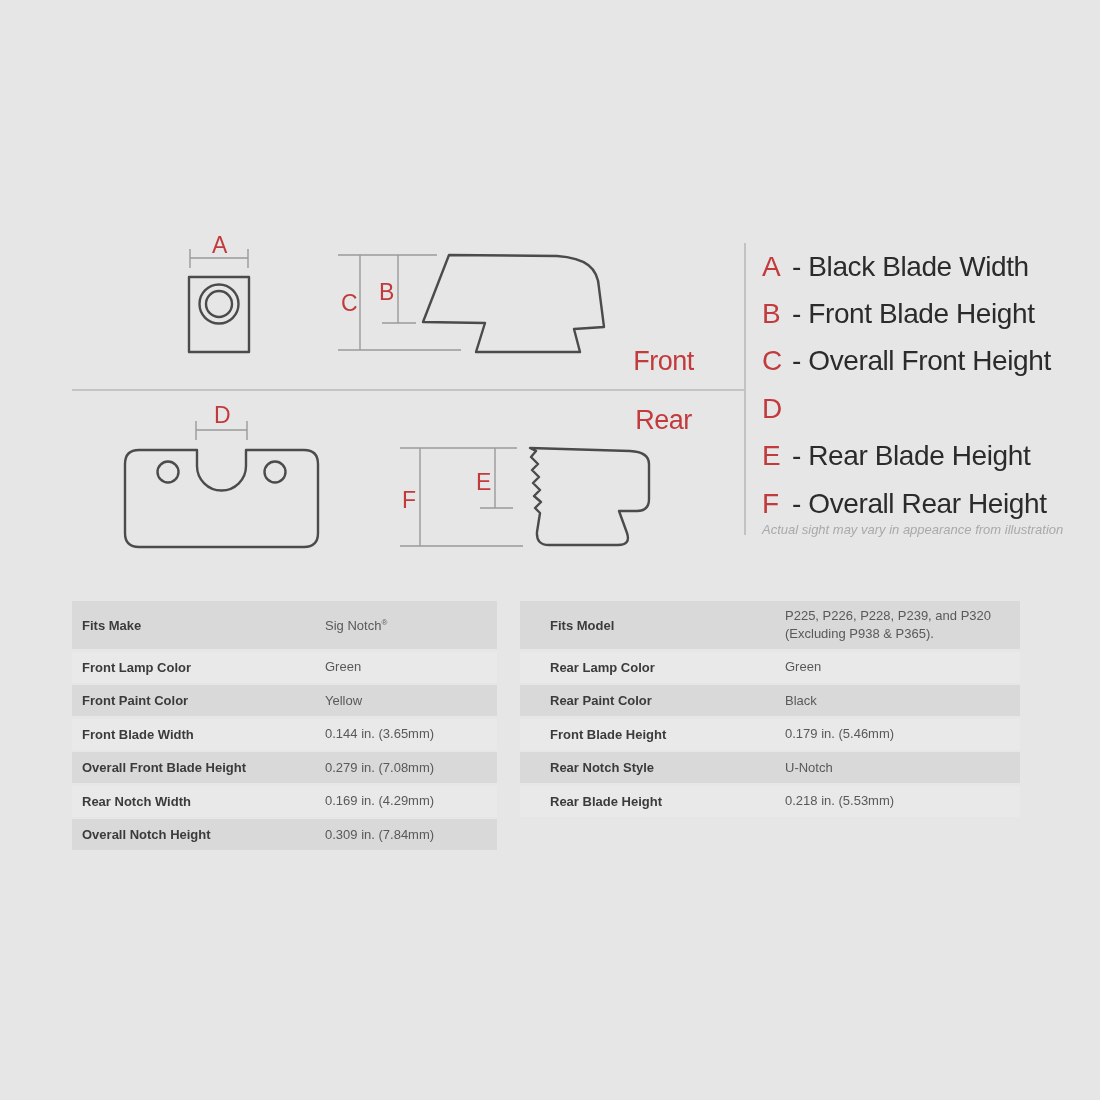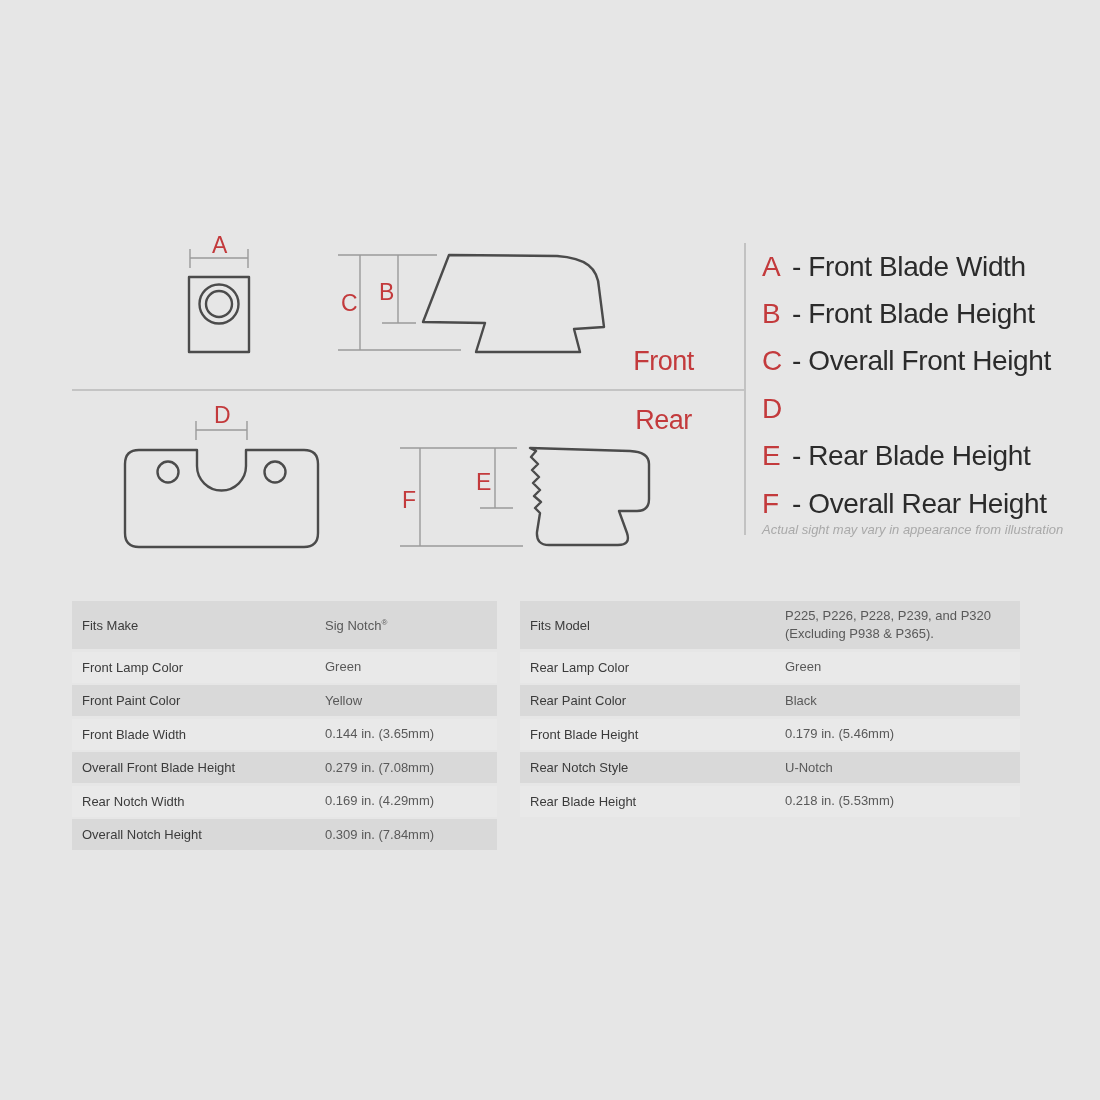--- a/index.html
+++ b/index.html
@@ -32,23 +32,23 @@
   .legend-note { position:absolute; left:762px; top:522px; font-size:13px; font-style:italic;
     color:var(--note_text); white-space:nowrap; }
 
   .spec-table { position:absolute; top:601px; display:flex; flex-direction:column; }
   .spec-table.left  { left:72px;  width:425px; }
   .spec-table.right { left:520px; width:500px; }
   .spec-row { position:relative; height:31px; margin-bottom:2.5px; display:flex; align-items:center;
     background:var(--row_light); }
   .spec-row:nth-child(odd) { background:var(--row_dark); }
   .spec-row.first { height:48px; }
-  .spec-label { position:absolute; left:10px; font-size:13px; font-weight:400; color:var(--label_text);
+  .spec-label { position:absolute; left:10px; font-size:13px; font-weight:700; color:var(--label_text);
     white-space:nowrap; }
-  .spec-table.right .spec-label { left:10px; }
+  .spec-table.right .spec-label { left:30px; }
   .spec-value { position:absolute; left:253px; font-size:13px; color:var(--value_text);
     white-space:pre-line; line-height:18px; }
   .spec-table.right .spec-value { left:265px; }
   .spec-value sup { font-size:8px; }
 </style>
 </head>
 <body>
 
 <div class="page">
 
@@ -85,21 +85,21 @@
   <div class="dim-letter" style="left:214px; top:402px;">D</div>
   <div class="dim-letter" style="left:476px; top:469px;">E</div>
   <div class="dim-letter" style="left:402px; top:487px;">F</div>
 
   <div class="section-label" id="front-label">Front</div>
   <div class="section-label" id="rear-label">Rear</div>
 
   <div class="legend">
     <div class="legend-row">
       <span class="legend-letter">A</span>
-      <span class="legend-text">- Front Blade Width</span>
+      <span class="legend-text">- Black Blade Width</span>
     </div>
     <div class="legend-row">
       <span class="legend-letter">B</span>
       <span class="legend-text">- Front Blade Height</span>
     </div>
     <div class="legend-row">
       <span class="legend-letter">C</span>
       <span class="legend-text">- Overall Front Height</span>
     </div>
     <div class="legend-row">

